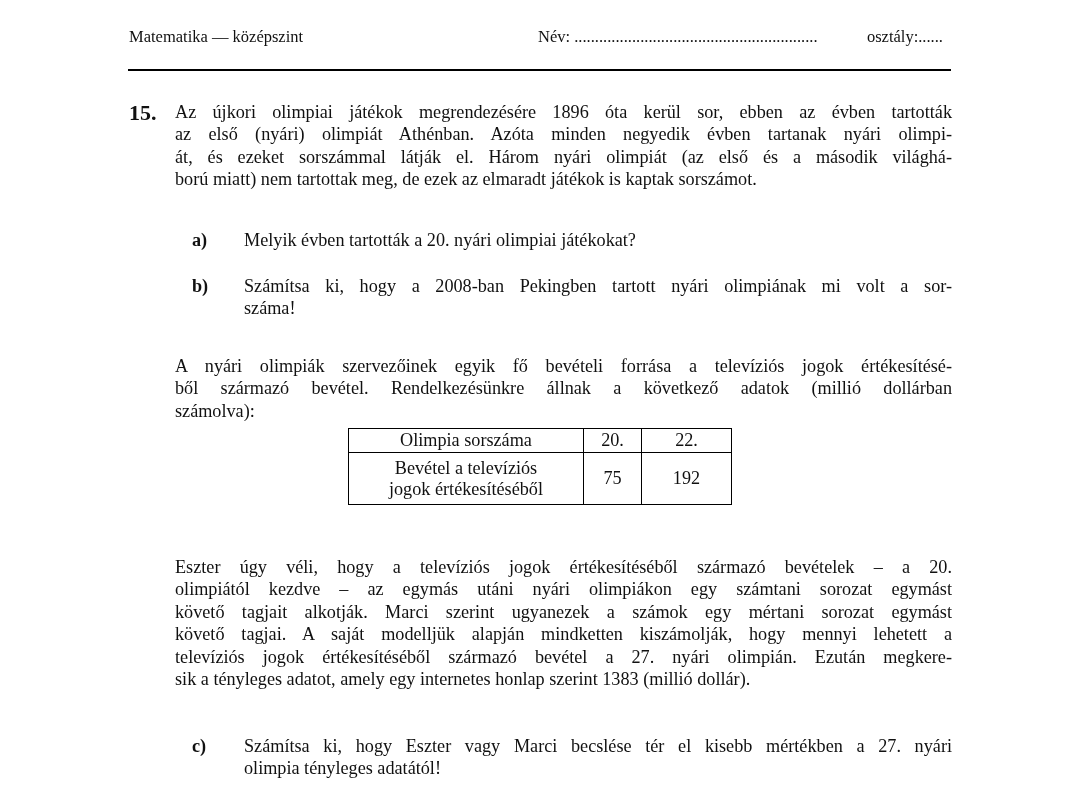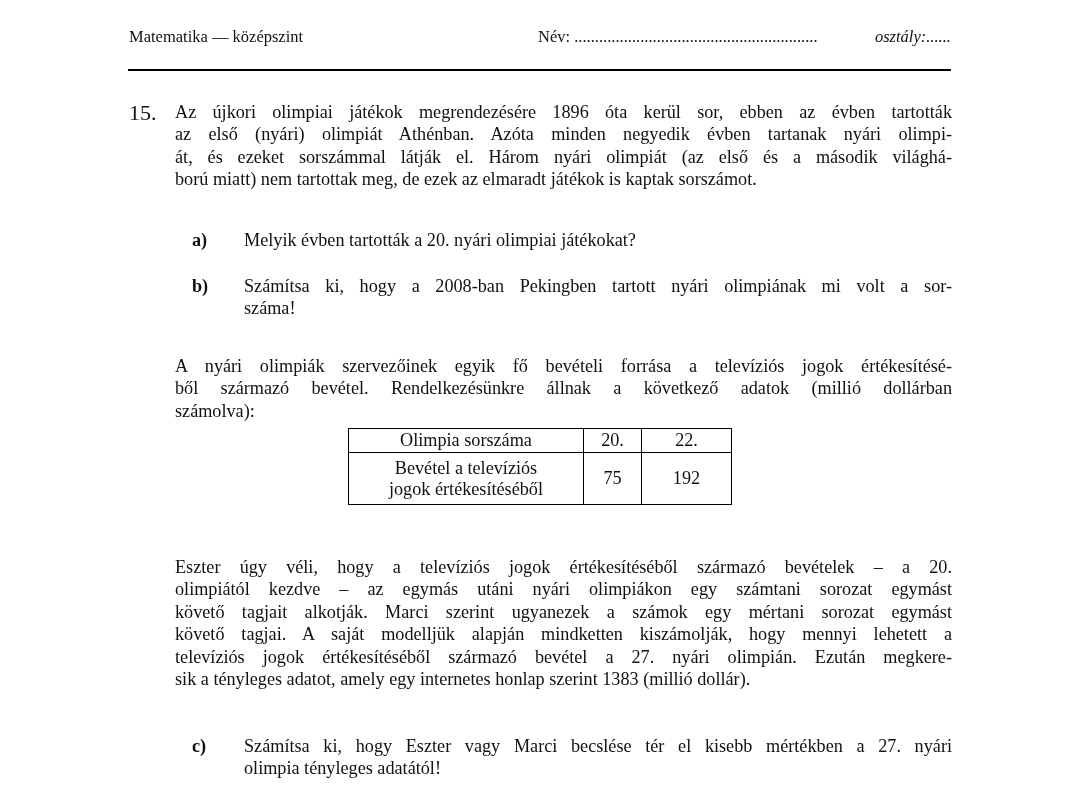--- a/index.html
+++ b/index.html
@@ -32,38 +32,37 @@
     }
     .header-name {
       position: absolute;
       left: 381px;
       top: 0;
       white-space: nowrap;
       margin-left: 28px;
     }
     .header-class {
       position: absolute;
-      right: 0;
-      top: 0;
-      white-space: nowrap;
-      font-style: italic;
+      right: 8px;
+      top: 0;
+      white-space: nowrap;
     }
     .header-rule {
       position: absolute;
       left: 128px;
       top: 69px;
       width: 823px;
       height: 2px;
       background: #000000;
     }
     .problem-number {
       position: absolute;
       left: 129px;
       top: 100px;
-      font-weight: normal;
+      font-weight: bold;
       font-size: 22px;
     }
     .para {
       position: absolute;
       left: 175px;
       width: 777px;
       font-size: 18.2px;
       line-height: 22.4px;
       text-align: justify;
     }

